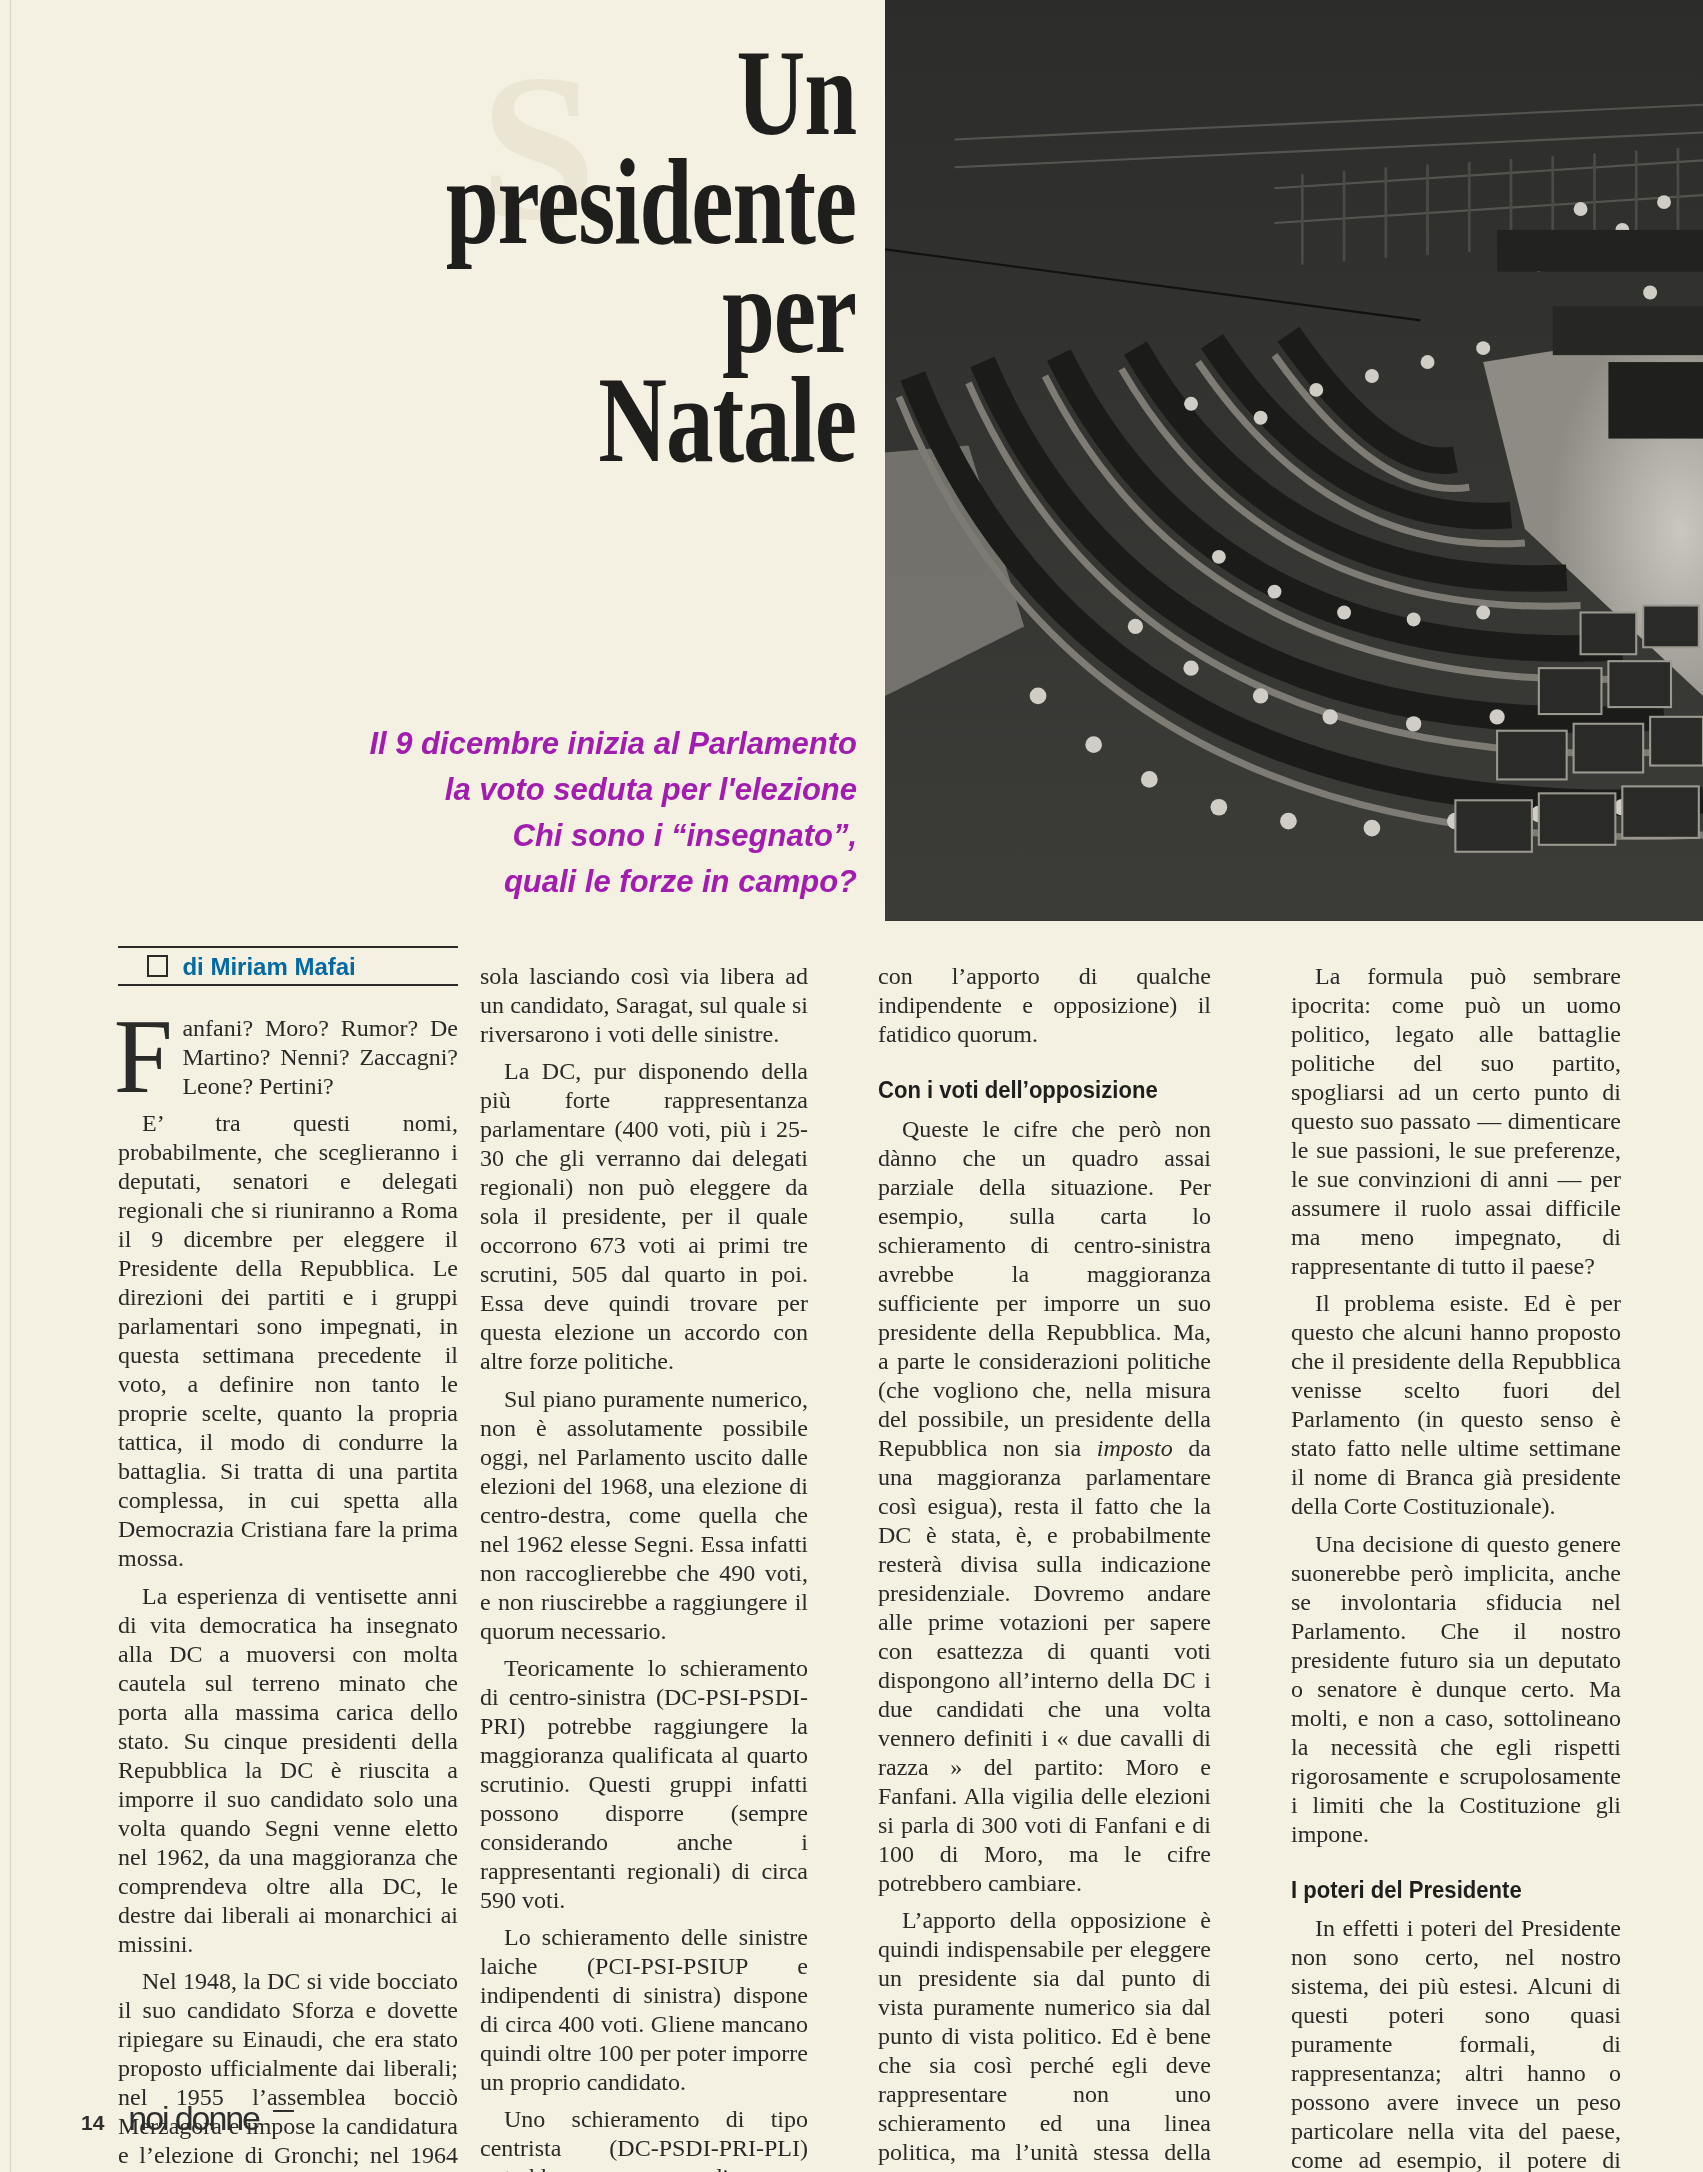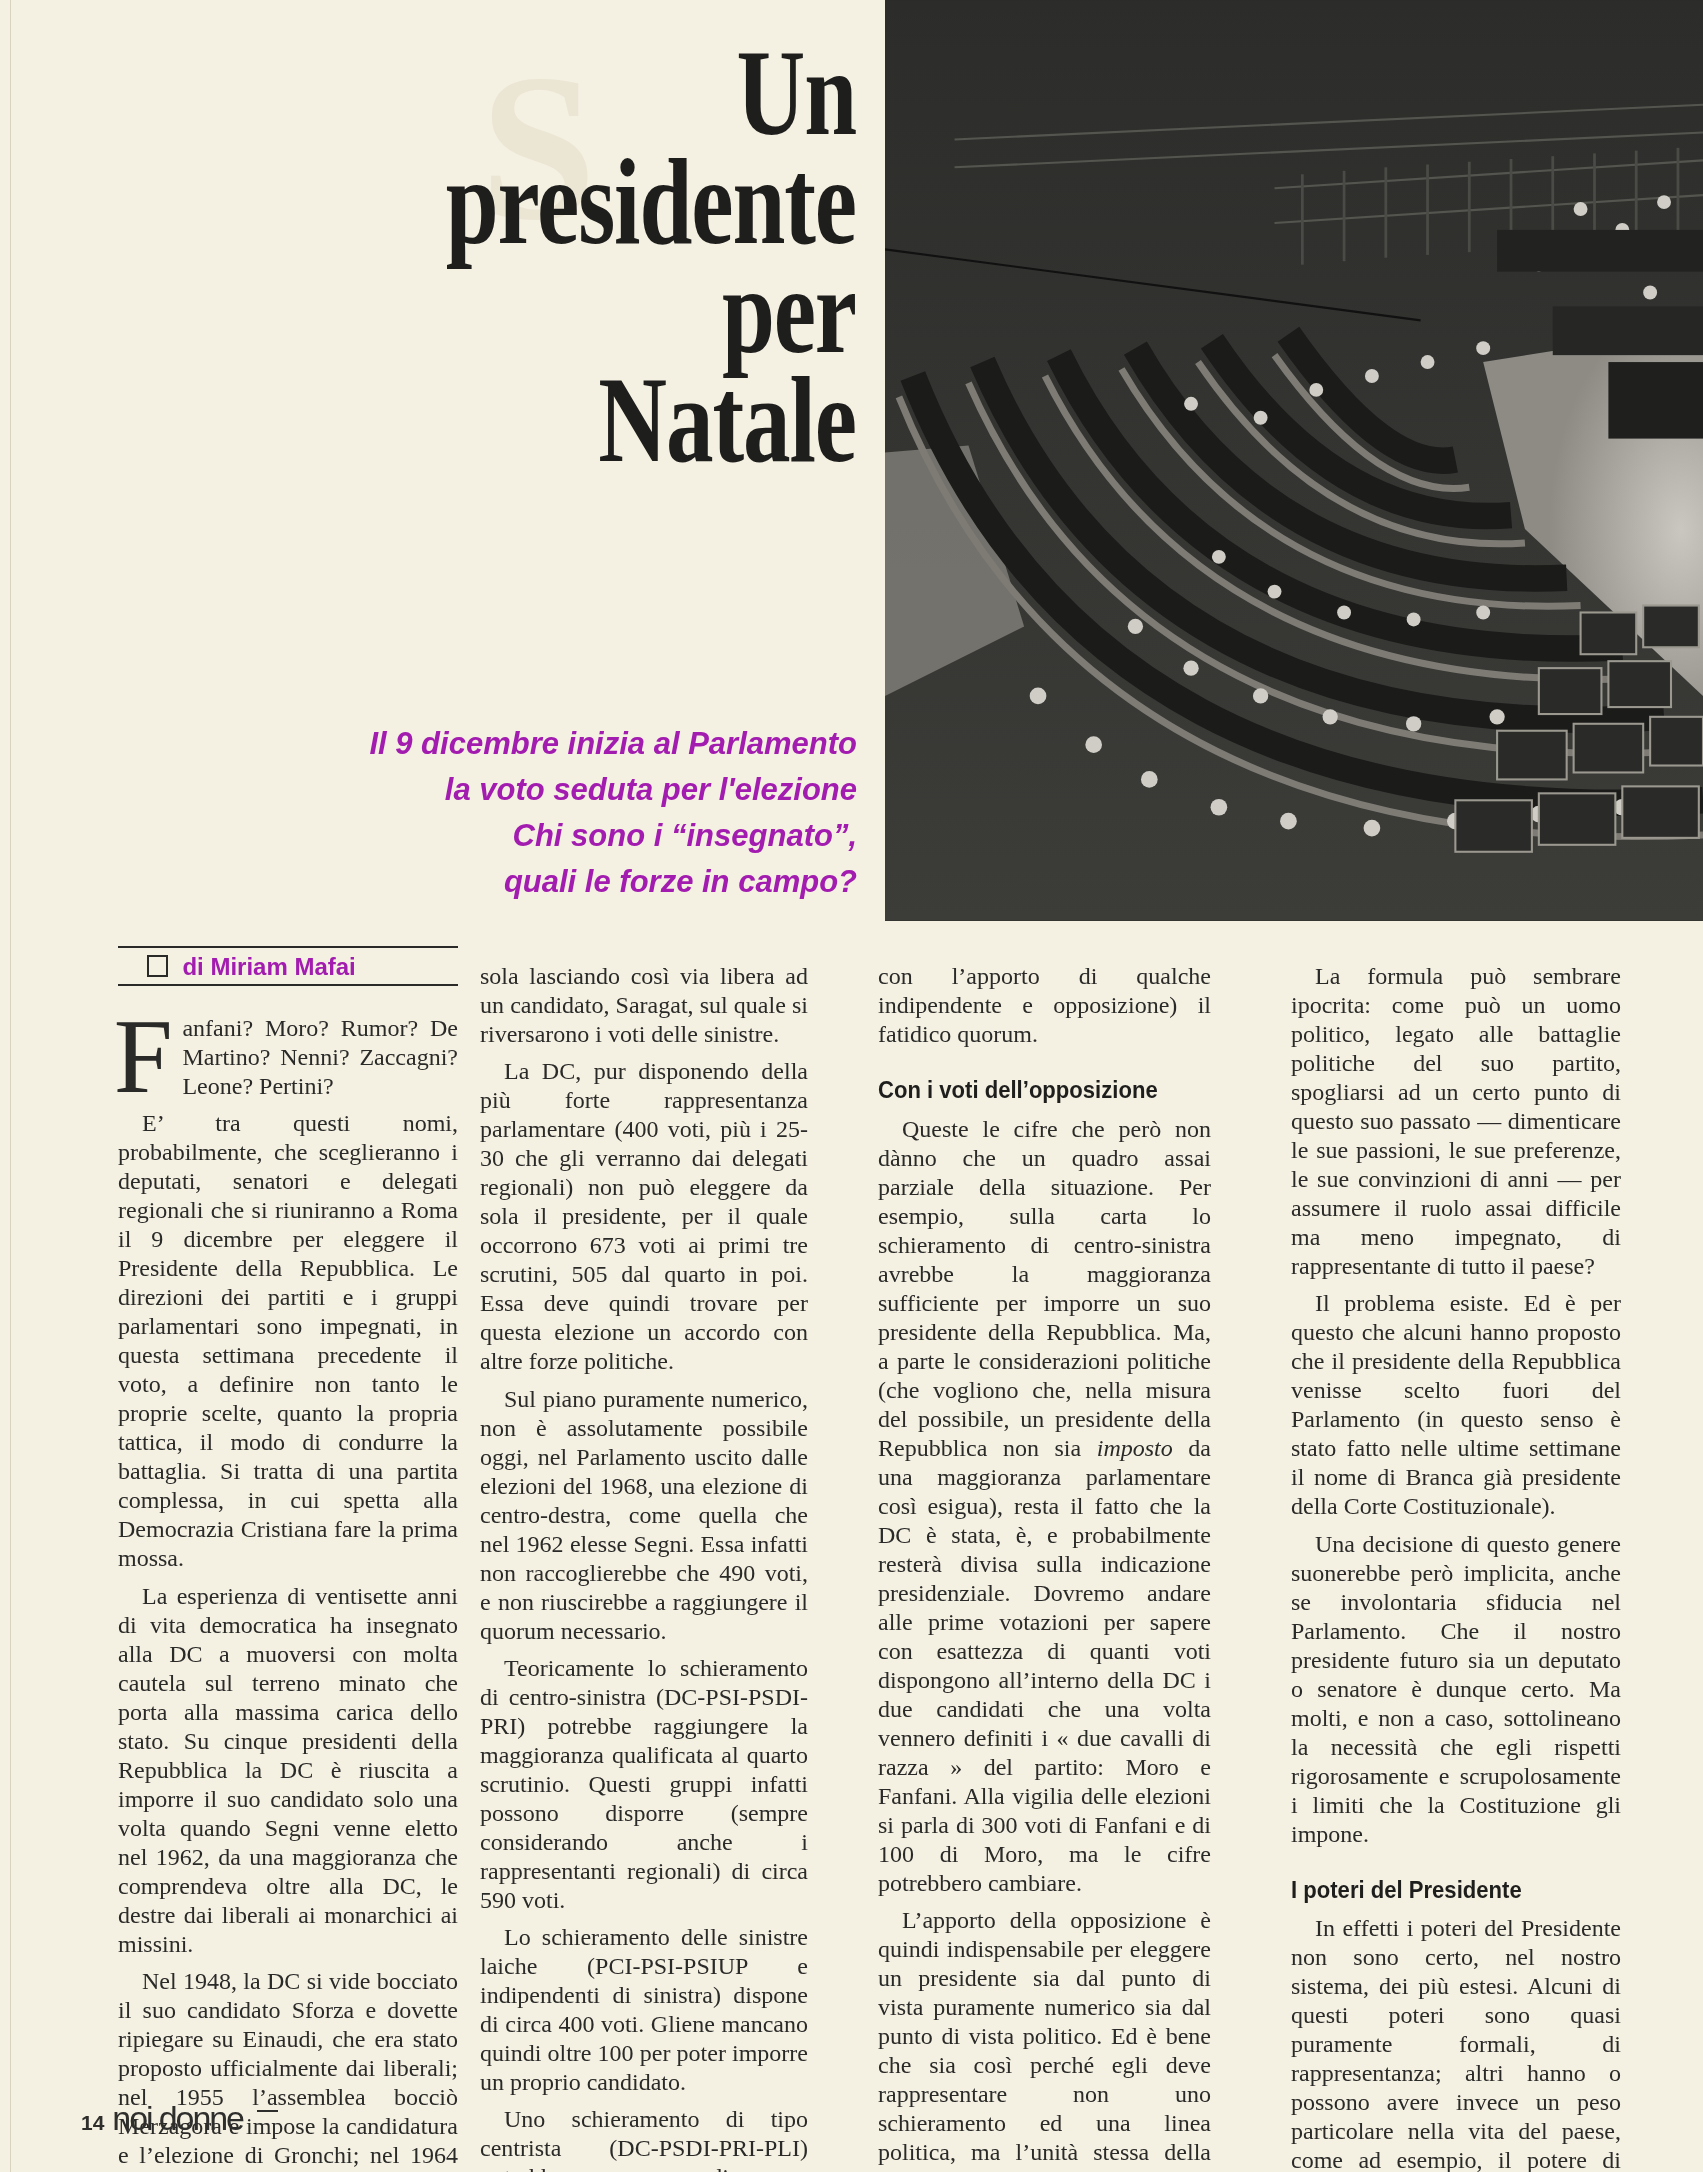--- a/index.html
+++ b/index.html
@@ -58,21 +58,21 @@
   .col2 { left: 480px; width: 328px; }
   .col3 { left: 878px; width: 333px; }
   .col4 { left: 1291px; width: 330px; }
   .col p { margin: 0 0 8.3px 0; text-indent: 24px; }
   .col p.noindent { text-indent: 0; }
   .byline {
     border-top: 2.8px solid #2a2a28; border-bottom: 2.8px solid #2a2a28;
     height: 36px; margin-bottom: 28px;
     display: flex; align-items: center; padding-left: 29px;
     font-family: "Liberation Sans", "DejaVu Sans", sans-serif;
-    font-weight: bold; font-size: 24px; color: #a21caf;
+    font-weight: bold; font-size: 24px; color: #0369a1;
   }
   .byline .box {
     width: 17.4px; height: 17.4px; border: 2.1px solid #2a2a28; margin-right: 14px;
     display: inline-block;
   }
   .dropcap-para { position: relative; text-indent: 0 !important; padding-left: 0; }
   .dropcap {
     float: left; font-size: 106px; line-height: 77px; margin: 4.2px 9.7px 0 -4.2px;
     font-family: "Liberation Serif", serif; color: #2a2a28;
   }
@@ -80,21 +80,21 @@
     font-family: "Liberation Sans", "DejaVu Sans", sans-serif;
     font-weight: bold; font-size: 24px; line-height: 31px;
     margin: 25px 0 9.7px 0; color: #1e1e1c;
     transform: scaleX(0.92); transform-origin: left center; white-space: nowrap;
   }
   .footer {
     position: absolute; left: 81px; top: 2099px;
     font-family: "Liberation Sans", "DejaVu Sans", sans-serif;
     color: #2e2e2c; display: flex; align-items: baseline;
   }
-  .footer .num { font-size: 21px; font-weight: bold; margin-right: 8px; text-align: right; }
+  .footer .num { font-size: 21px; font-weight: bold; margin-right: 24px; text-align: right; }
   .footer .mag { font-size: 34px; letter-spacing: -2.1px; }
   .footer .dash { width: 21px; height: 2.1px; background: #2e2e2c; margin-left: 14px; position: relative; top: -18px; }
 </style>
 </head>
 <body>
 
 <div class="page-edge"></div>
 
 <div class="ghost-letter">S</div>
 <h1 class="headline" style="margin:0;">

